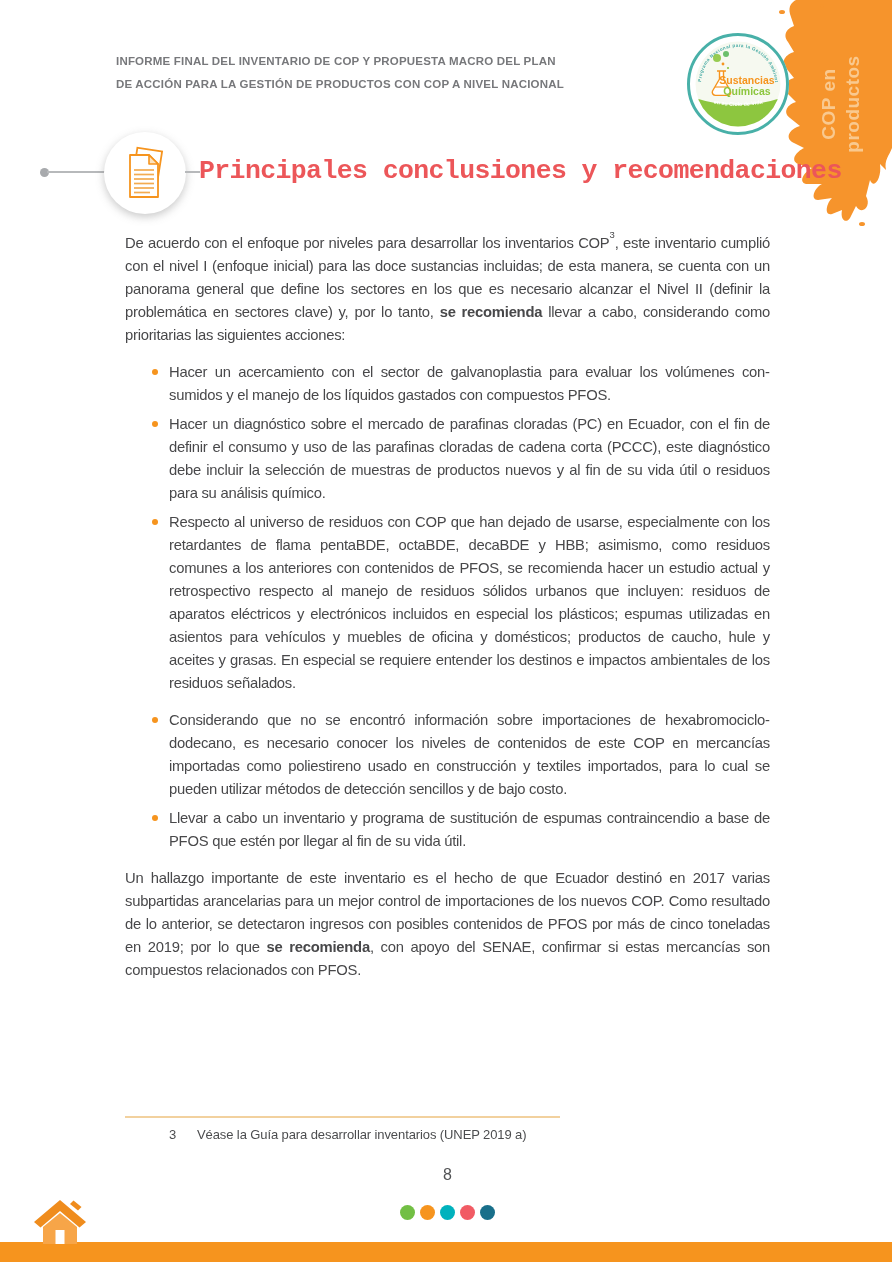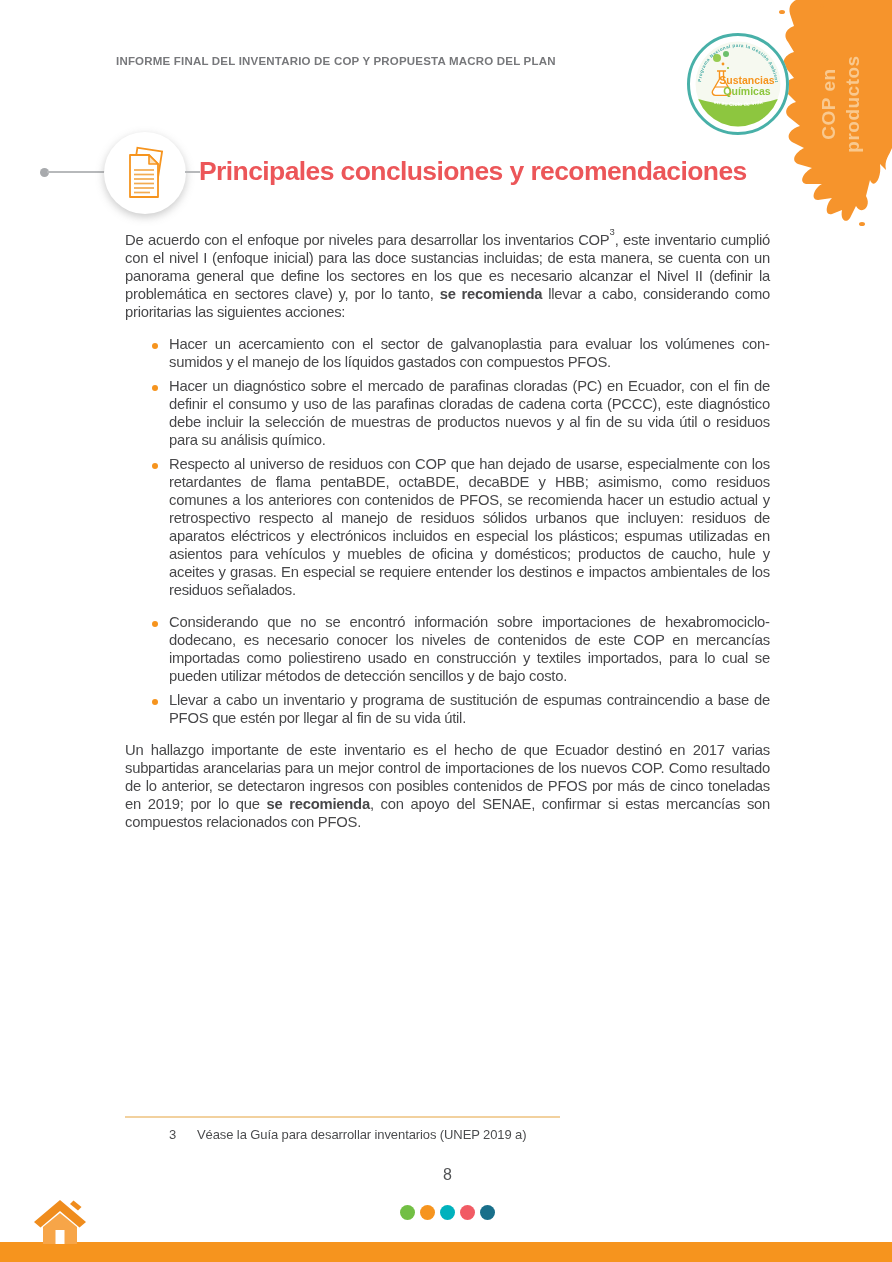--- a/index.html
+++ b/index.html
@@ -21,21 +21,21 @@
   .lead-line{position:absolute;left:47px;top:171px;width:60px;height:2px;background:#b7b9bb;}
   .lead-line2{position:absolute;left:185px;top:171px;width:15px;height:2px;background:#b7b9bb;}
   .icon-circle{position:absolute;left:104px;top:132px;width:82px;height:82px;border-radius:50%;
                background:#fff;box-shadow:0 3px 9px rgba(100,100,100,.35);
                display:flex;align-items:center;justify-content:center;}
   .section-title{position:absolute;left:199px;top:156px;font-size:26.5px;font-weight:bold;
                  color:#ec5659;letter-spacing:-.6px;white-space:nowrap;}
 
   
   .content{position:absolute;left:125px;top:227px;width:645px;
-           font-size:14.8px;line-height:18px;letter-spacing:-.25px;text-align:justify;color:#48484a;}
+           font-size:14.8px;line-height:23px;letter-spacing:-.25px;text-align:justify;color:#48484a;}
   .content p{margin:0 0 14px 0;}
   .content ul{list-style:none;margin:0 0 14px 0;padding:0 0 0 27px;}
   .content li{position:relative;padding-left:17px;margin:0 0 6px 0;}
   .content li::before{content:"";position:absolute;left:0;top:8px;width:6px;height:6px;border-radius:50%;background:#f6941e;}
   .content b{font-weight:bold;}
   .content sup{font-size:9.5px;position:relative;top:-4px;letter-spacing:0;}
 
   
   .fn-rule{position:absolute;left:125px;top:1116px;width:435px;height:2px;background:#f2d19e;}
   .fn-row{position:absolute;left:125px;top:1127px;width:645px;font-size:13px;color:#4c4d4f;letter-spacing:-.1px;margin-left:44px;}
@@ -102,20 +102,21 @@
     </g>
     <text x="63" y="56" text-anchor="middle" font-size="10.5" font-weight="bold" fill="#f6941e" font-family="Liberation Sans, sans-serif">Sustancias</text>
     <text x="63" y="66.5" text-anchor="middle" font-size="10.5" font-weight="bold" fill="#8dc63f" font-family="Liberation Sans, sans-serif">Químicas</text>
     <text font-size="5.4" fill="#ffffff" font-weight="bold" font-family="Liberation Sans, sans-serif">
       <textPath href="#bannerpath" startOffset="14">en su Ciclo de Vida</textPath>
     </text>
   </svg>
 
   <div class="doc-title">
     <div>INFORME FINAL DEL INVENTARIO DE COP Y PROPUESTA MACRO DEL PLAN</div>
+    <div>DE ACCIÓN PARA LA GESTIÓN DE PRODUCTOS CON COP A NIVEL NACIONAL</div>
   </div>
 
   <div class="lead-dot"></div>
   <div class="lead-line"></div>
   <div class="icon-circle">
     <svg width="46" height="54" viewBox="0 0 46 54" aria-hidden="true">
       <g transform="rotate(9 22 24)">
         <rect x="12" y="3" width="25" height="38" fill="#ffffff" stroke="#f6941e" stroke-width="1.8"></rect>
       </g>
       <path d="M8,9 H27 L36,18 V51 H8 Z" fill="#ffffff" stroke="#f6941e" stroke-width="1.8" stroke-linejoin="round"></path>
@@ -124,21 +125,21 @@
         <line x1="12" y1="24" x2="32" y2="24"></line>
         <line x1="12" y1="28.5" x2="32" y2="28.5"></line>
         <line x1="12" y1="33" x2="32" y2="33"></line>
         <line x1="12" y1="37.5" x2="32" y2="37.5"></line>
         <line x1="12" y1="42" x2="32" y2="42"></line>
         <line x1="12" y1="46.5" x2="28" y2="46.5"></line>
       </g>
     </svg>
   </div>
   <div class="lead-line2"></div>
-  <h1 class="section-title" style="margin:0;">Principales conclusiones y recomendaciones</h1>
+  <h1 class="section-title" style="margin:0;font-family:Liberation Mono, monospace;">Principales conclusiones y recomendaciones</h1>
 
   <div class="content">
     <p><span>De acuerdo con el enfoque por niveles para desarrollar los inventarios COP</span><sup>3</sup><span>, este inventario cumplió con el nivel I (enfoque inicial) para las doce sustancias incluidas; de esta manera, se cuenta con un panorama general que define los sectores en los que es necesario alcanzar el Nivel II (definir la problemática en sectores clave) y, por lo tanto, </span><b>se recomienda</b><span> llevar a cabo, considerando como prioritarias las siguientes acciones:</span></p>
 
     <ul>
       <li>Hacer un acercamiento con el sector de galvanoplastia para evaluar los volúmenes con­sumidos y el manejo de los líquidos gastados con compuestos PFOS.</li>
       <li>Hacer un diagnóstico sobre el mercado de parafinas cloradas (PC) en Ecuador, con el fin de definir el consumo y uso de las parafinas cloradas de cadena corta (PCCC), este diag­nóstico debe incluir la selección de muestras de productos nuevos y al fin de su vida útil o residuos para su análisis químico.</li>
       <li>Respecto al universo de residuos con COP que han dejado de usarse, especialmente con los retardantes de flama pentaBDE, octaBDE, decaBDE y HBB; asimismo, como residuos comunes a los anteriores con contenidos de PFOS, se recomienda hacer un estudio ac­tual y retrospectivo respecto al manejo de residuos sólidos urbanos que incluyen: resi­duos de aparatos eléctricos y electrónicos incluidos en especial los plásticos; espumas utilizadas en asientos para vehículos y muebles de oficina y domésticos; productos de caucho, hule y aceites y grasas. En especial se requiere entender los destinos e impactos ambientales de los residuos señalados.</li>
     </ul>
 

